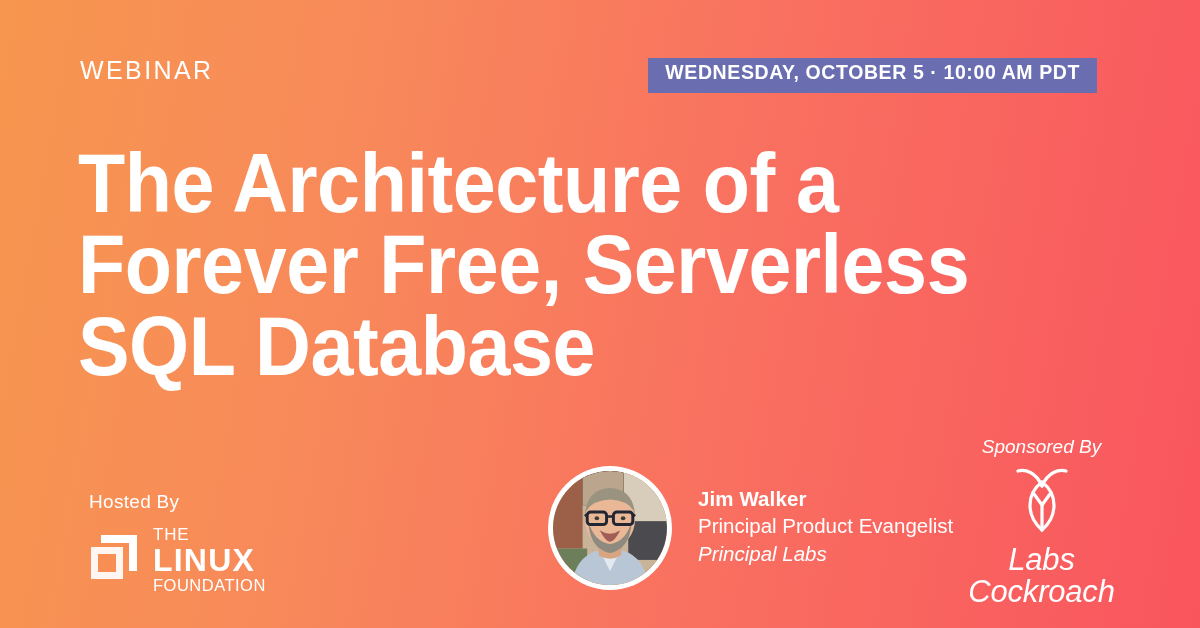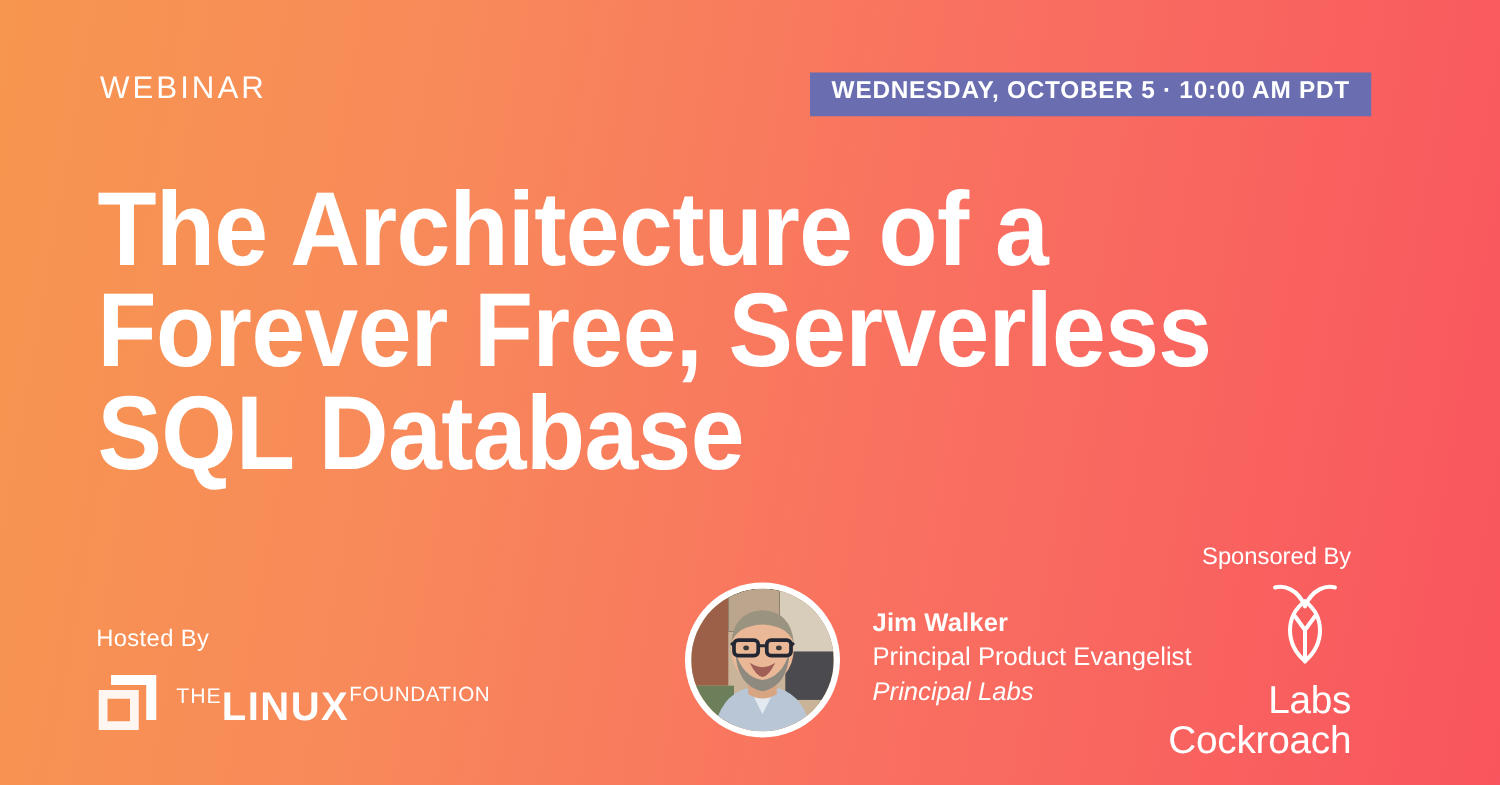--- a/index.html
+++ b/index.html
@@ -70,40 +70,40 @@
     position: absolute;
     left: 0;
     right: 0;
     bottom: 0;
     height: 180px;
   }
 
   
   .hosted {
     position: absolute;
-    left: 77px;
+    left: 89px;
     bottom: 35px;
     width: 300px;
   }
   .hosted-label {
     font-size: 19px;
     font-weight: 400;
     letter-spacing: 0.3px;
     margin-bottom: 13px;
     color: #ffffff;
   }
   .lf-logo {
     display: flex;
     align-items: center;
     gap: 12px;
   }
   .lf-mark { flex: 0 0 auto; }
   .lf-words {
     display: flex;
-    flex-direction: row;
+    flex-direction: column;
     justify-content: center;
     line-height: 1;
   }
   .lf-the {
     font-size: 17px;
     font-weight: 400;
     letter-spacing: 0.8px;
   }
   .lf-linux {
     font-size: 32px;
@@ -156,24 +156,25 @@
   }
   .sp-company {
     font-size: 20.5px;
     font-weight: 400;
     font-style: italic;
   }
 
   
   .sponsor {
     position: absolute;
-    left: 906px;
+    left: 954px;
     bottom: 20px;
     width: 175px;
-    text-align: right;
+    text-align: center;
+    font-style: italic;
   }
   .sponsor-label {
     font-size: 19px;
     font-weight: 400;
     margin-bottom: 6px;
   }
   .cl-mark { display: block; margin: 0 auto; }
   .cl-words {
     font-size: 31px;
     font-weight: 400;

